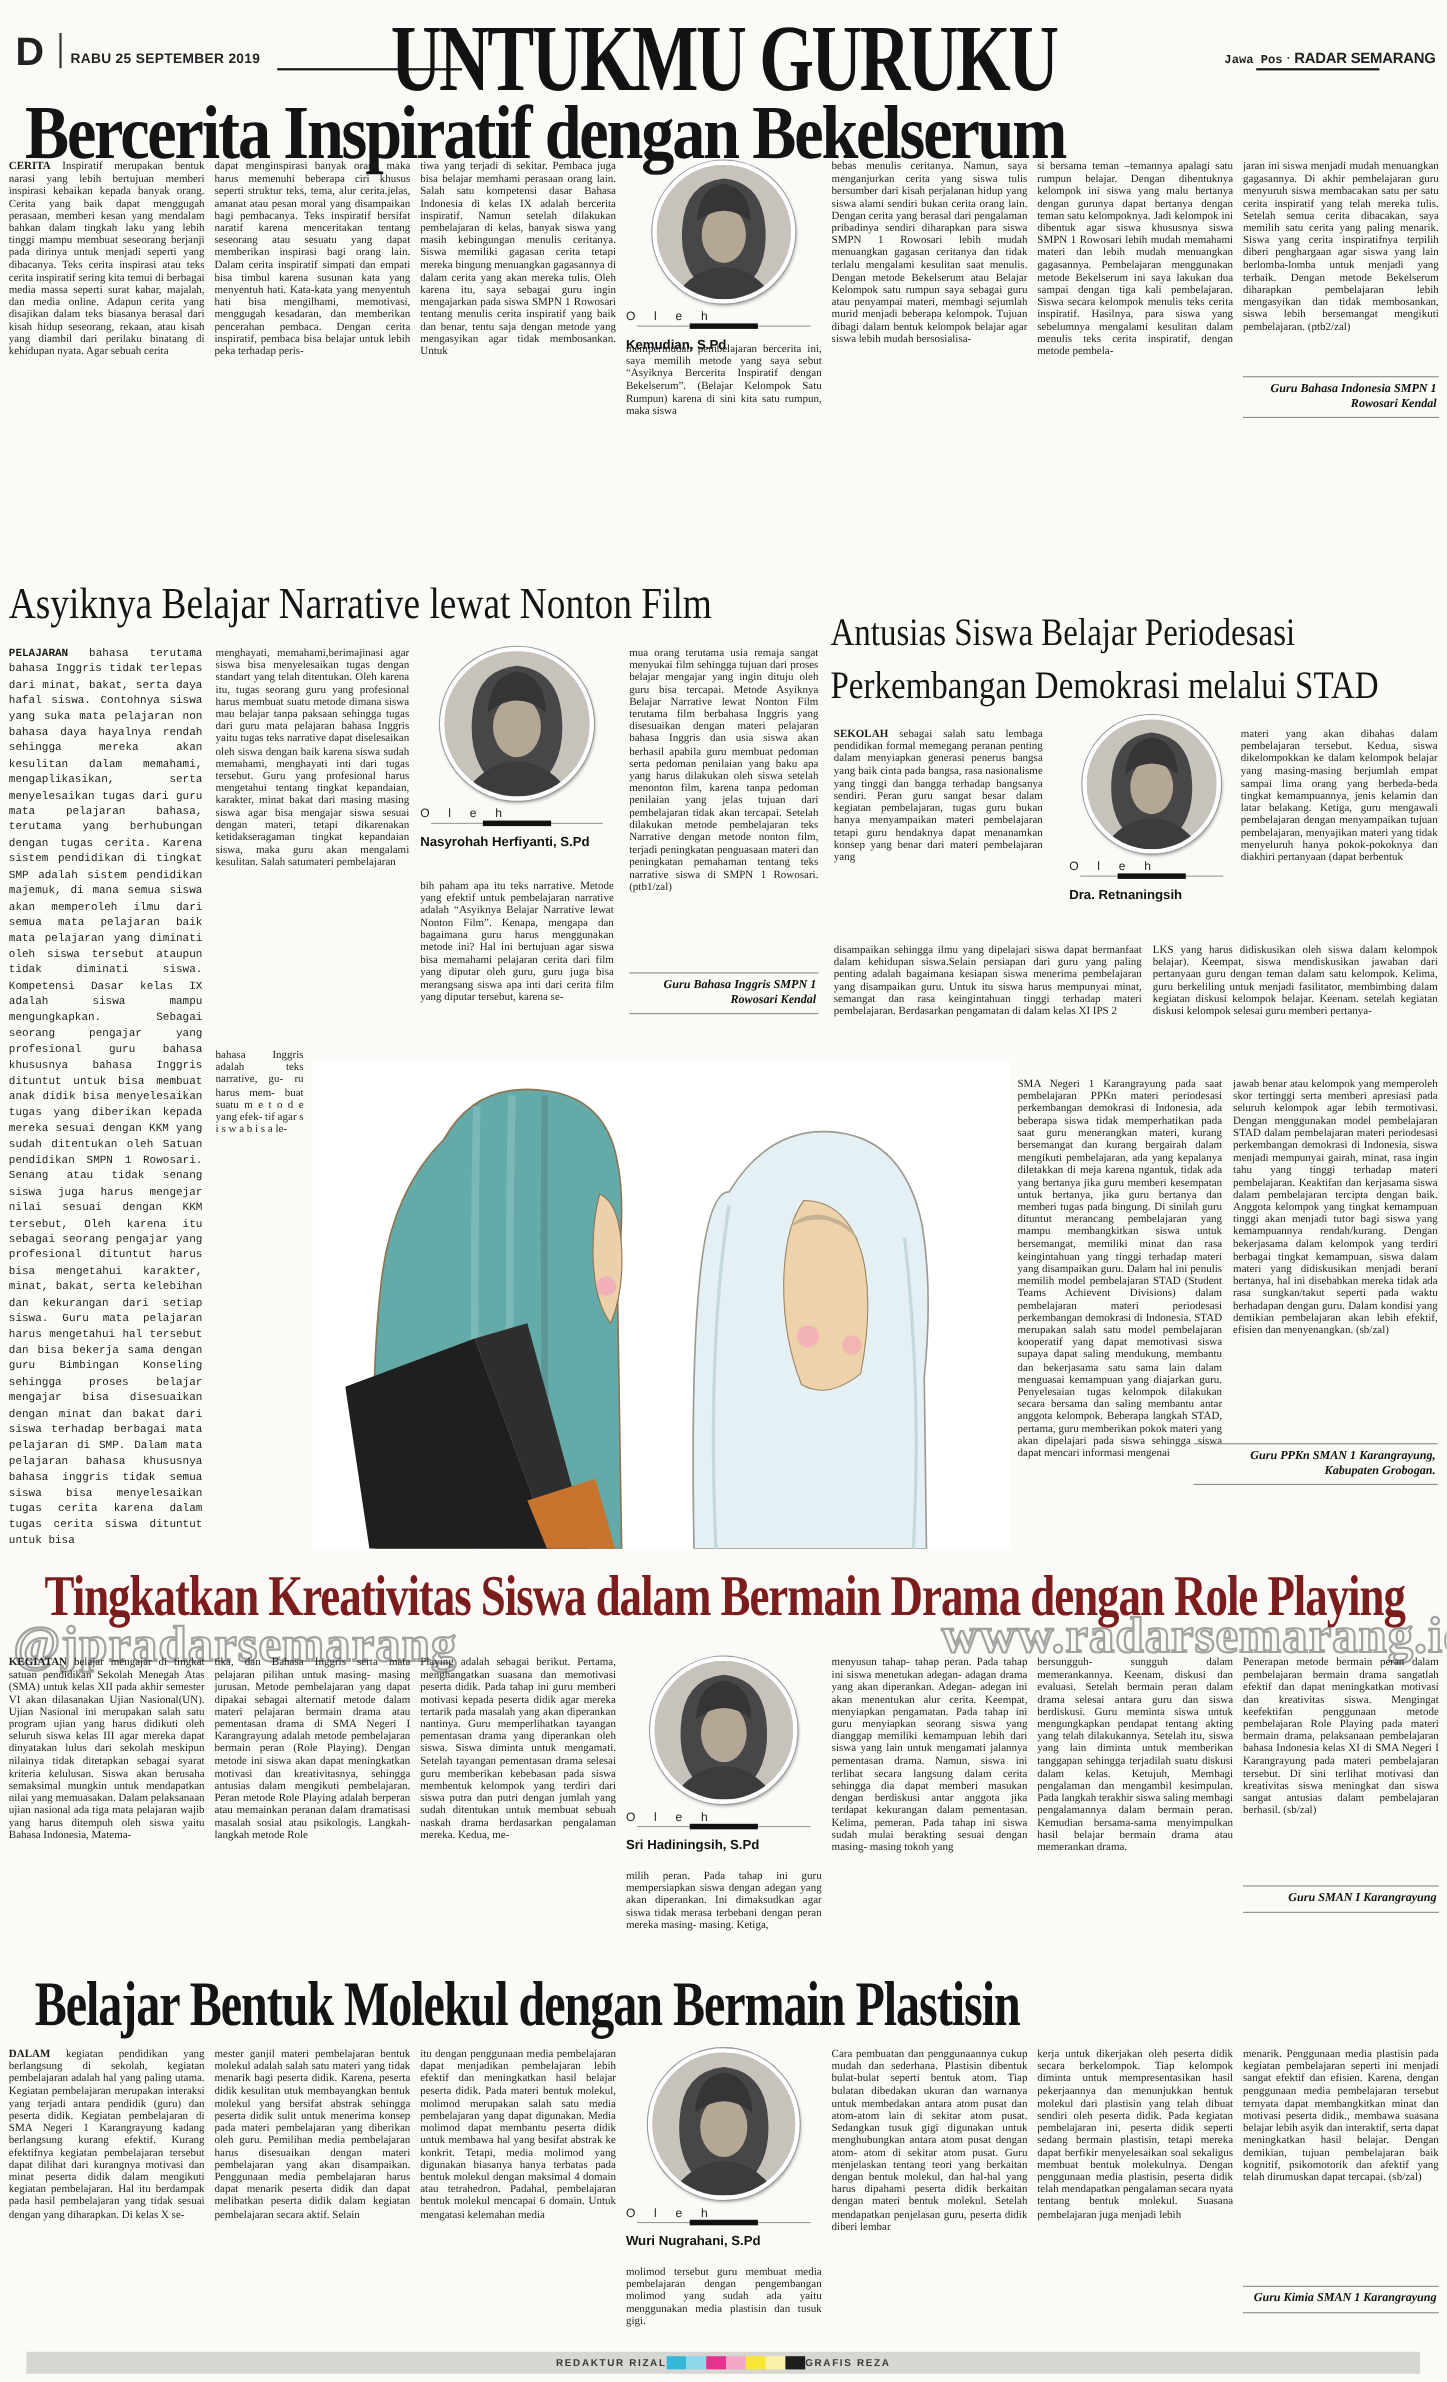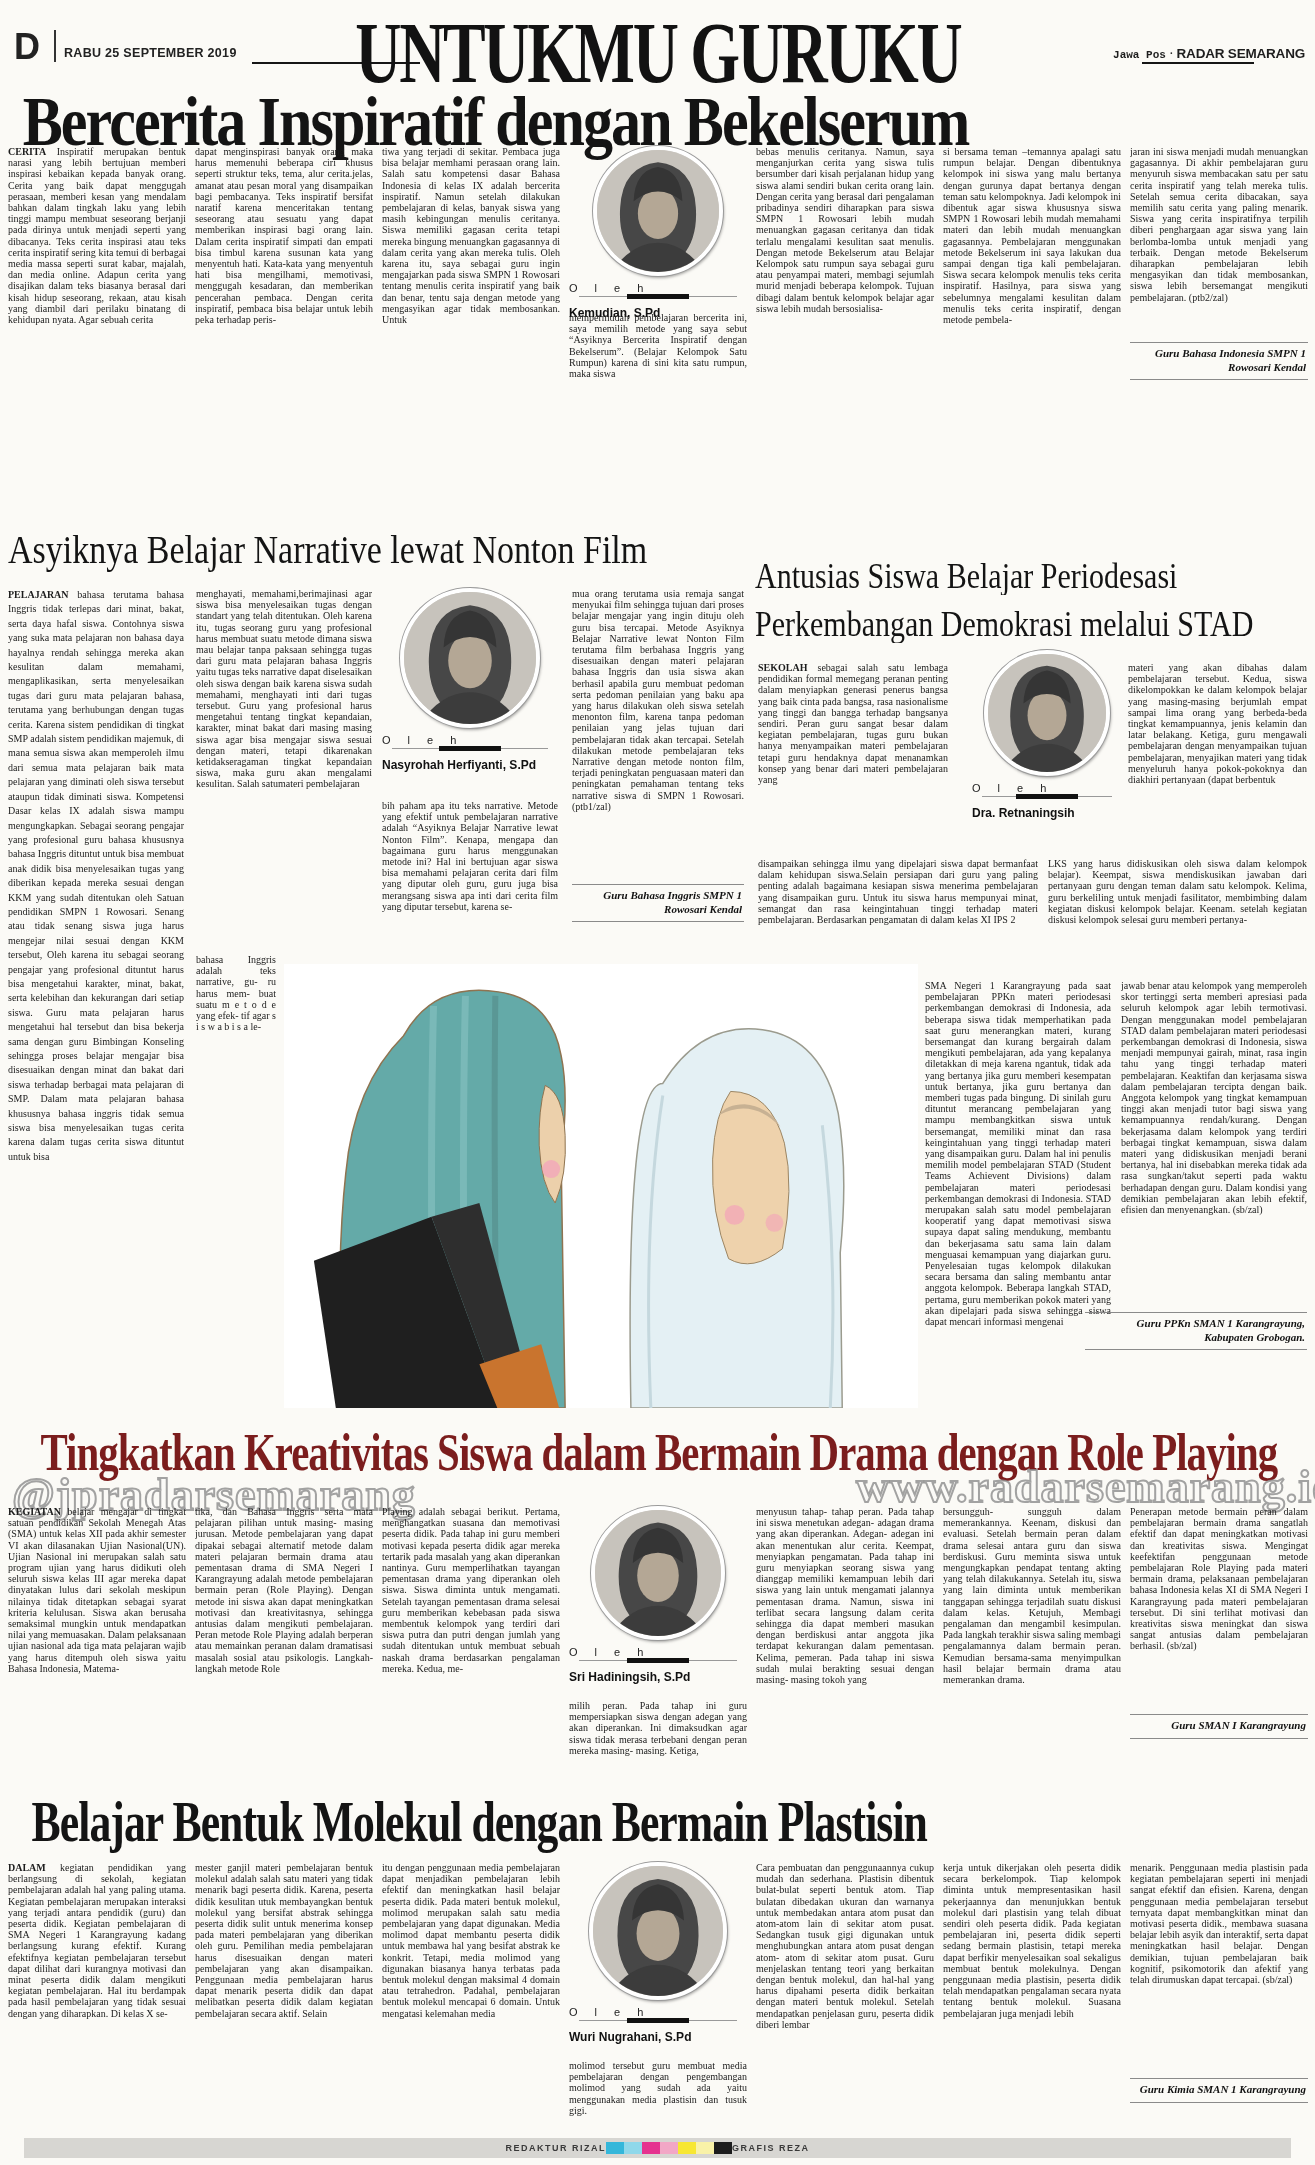--- a/index.html
+++ b/index.html
@@ -25,21 +25,21 @@
   .hl span{display:inline-block;transform-origin:center top;color:#141414;}
   .hl1 span{font-size:62px;font-weight:700;letter-spacing:-2px;transform:scale(.97,1.12);}
   .hl2 span{font-size:34px;font-weight:400;letter-spacing:0;transform:scale(1,1.18);}
   .hl3 span{font-size:30px;font-weight:400;transform:scale(1,1.18);}
   .hl4 span{font-size:43px;font-weight:700;letter-spacing:-1px;transform:scale(.95,1.22);color:#7b1d1d;}
   .hl5 span{font-size:46px;font-weight:700;letter-spacing:-1px;transform:scale(.95,1.25);}
   
   .coltext{position:absolute;font-size:10px;line-height:11.2px;text-align:justify;
            overflow:hidden;color:#1c1c1c;}
   .coltext .lead{font-weight:bold;}
-  .tall{line-height:14.4px;}
+  .tall{line-height:14.4px;font-family:Liberation Mono, monospace;}
   
   .card{position:absolute;text-align:left;}
   .photo{width:122px;height:122px;margin:0 auto;border-radius:50%;overflow:hidden;
          border:4px solid #fff;box-shadow:0 0 0 1px #9a9a9a,1px 2px 3px rgba(0,0,0,.35);background:#cfccc6;}
   .photo svg{width:100%;height:100%;display:block;}
   .oleh{margin-top:6px;font-family:"Liberation Sans",sans-serif;font-size:11px;letter-spacing:7px;color:#222;}
   .oleh-sep{position:relative;height:6px;margin:2px 10px 3px;border-top:1px solid #999;}
   .oleh-sep i{position:absolute;left:50%;top:-3px;transform:translateX(-50%);display:block;
               width:62px;height:5px;background:#111;}
   .aname{font-family:"Liberation Sans",sans-serif;font-weight:bold;font-size:12px;color:#111;}

